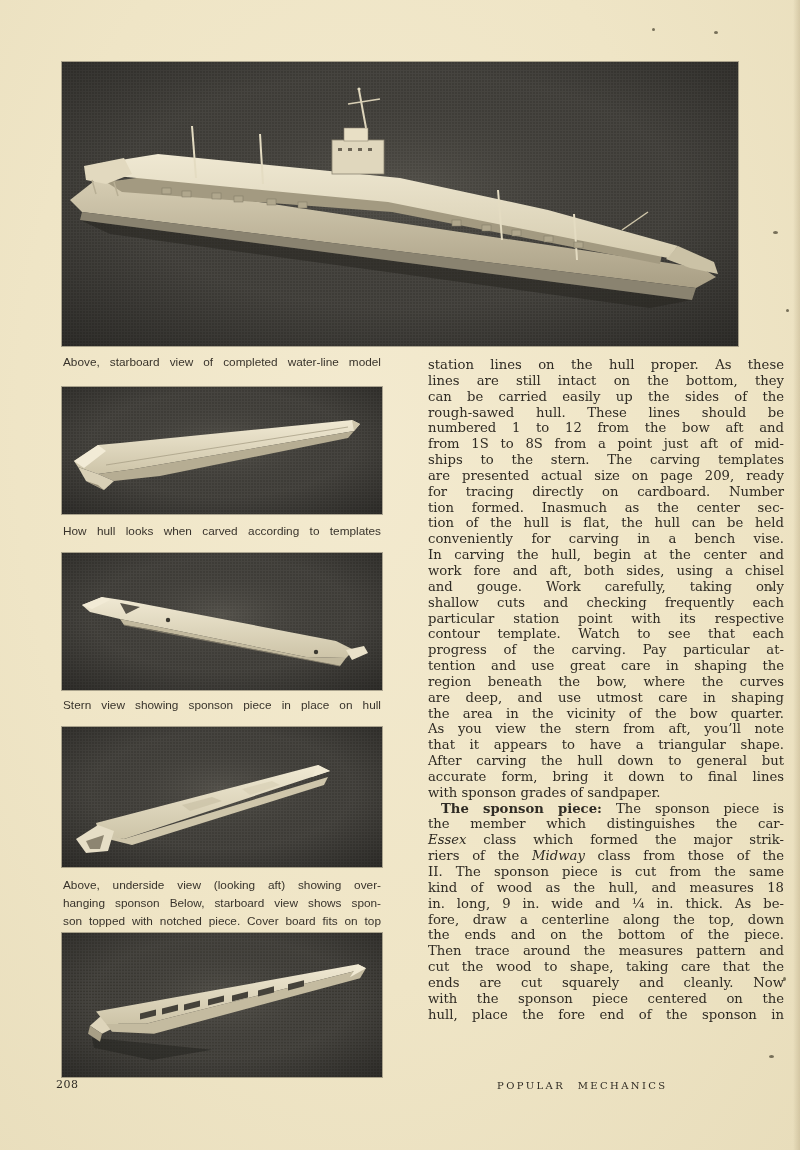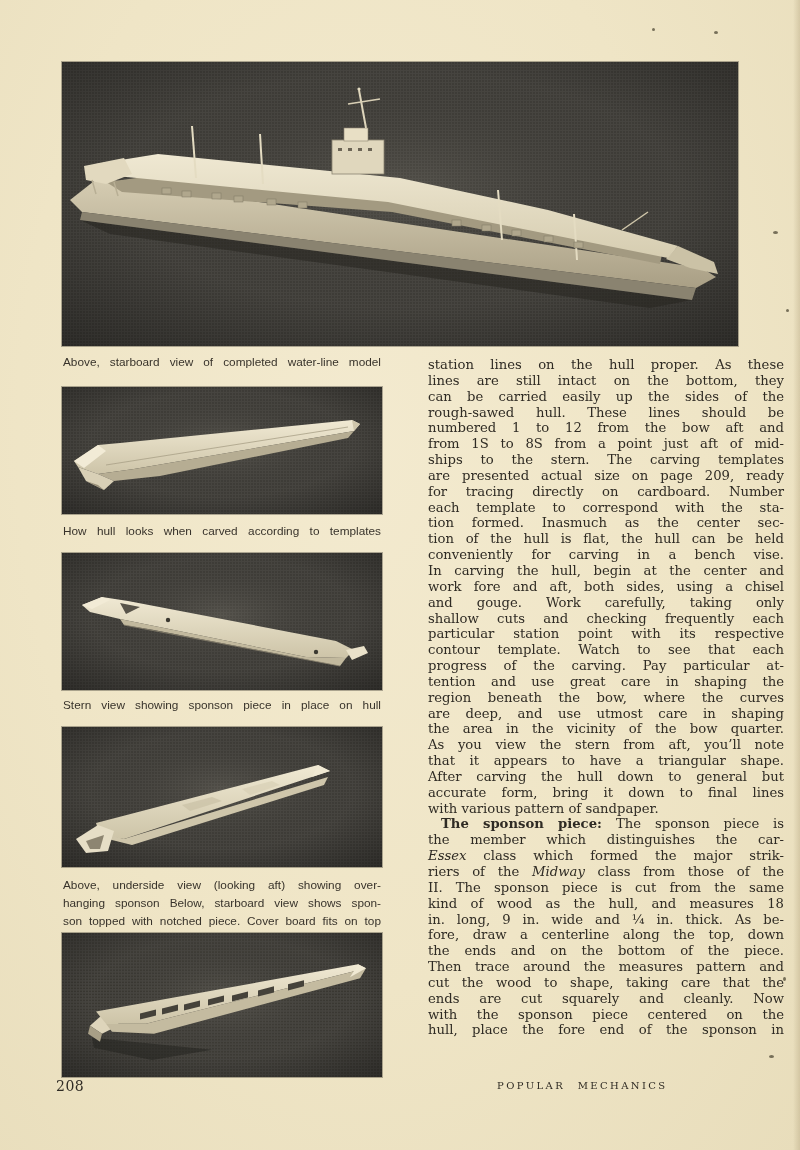--- a/index.html
+++ b/index.html
@@ -23,21 +23,21 @@
   .c1{top:355px;}  .c2{top:524px;}  .c3{top:698px;}
   .c4{top:876px;line-height:18px;}
   .c4 .cap-line{text-align:justify;text-align-last:justify;}
   .colText{position:absolute;left:398px;top:357px;width:356px;
     font-size:13.2px;line-height:15.85px;color:#2f2b24;margin-left:30px;}
   .bodyline{text-align:justify;text-align-last:justify;height:15.85px;overflow:visible;}
   .bodyline.lastline{text-align-last:left;}
   .bodyline.indent{text-indent:13px;}
   .it{font-style:italic;}
   .bd{font-weight:700;}
-  .pageNum{position:absolute;left:56px;top:1078px;font-size:14px;letter-spacing:.5px;}
+  .pageNum{position:absolute;left:56px;top:1078px;font-size:11px;letter-spacing:.5px;}
   .magTitle{position:absolute;left:497px;top:1080px;font-size:10px;letter-spacing:2.4px;word-spacing:7px;}
   .speck{position:absolute;background:#59523f;border-radius:50%;opacity:.8;}
 </style>
 </head>
 <body>
 
 <div class="page">
 
   <svg width="0" height="0" style="position:absolute" aria-hidden="true">
     <defs>
@@ -203,40 +203,39 @@
   <div class="colText" id="article-col">
       <div class="bodyline"><span>station lines on the hull proper. As these</span></div>
       <div class="bodyline"><span>lines are still intact on the bottom, they</span></div>
       <div class="bodyline"><span>can be carried easily up the sides of the</span></div>
       <div class="bodyline"><span>rough-sawed hull. These lines should be</span></div>
       <div class="bodyline"><span>numbered 1 to 12 from the bow aft and</span></div>
       <div class="bodyline"><span>from 1S to 8S from a point just aft of mid-</span></div>
       <div class="bodyline"><span>ships to the stern. The carving templates</span></div>
       <div class="bodyline"><span>are presented actual size on page 209, ready</span></div>
       <div class="bodyline"><span>for tracing directly on cardboard. Number</span></div>
-      <div class="bodyline"><span>each template to correspond with the sta-</span></div>
       <div class="bodyline"><span>tion formed. Inasmuch as the center sec-</span></div>
       <div class="bodyline"><span>tion of the hull is flat, the hull can be held</span></div>
       <div class="bodyline"><span>conveniently for carving in a bench vise.</span></div>
       <div class="bodyline"><span>In carving the hull, begin at the center and</span></div>
       <div class="bodyline"><span>work fore and aft, both sides, using a chisel</span></div>
       <div class="bodyline"><span>and gouge. Work carefully, taking only</span></div>
       <div class="bodyline"><span>shallow cuts and checking frequently each</span></div>
       <div class="bodyline"><span>particular station point with its respective</span></div>
       <div class="bodyline"><span>contour template. Watch to see that each</span></div>
       <div class="bodyline"><span>progress of the carving. Pay particular at-</span></div>
       <div class="bodyline"><span>tention and use great care in shaping the</span></div>
       <div class="bodyline"><span>region beneath the bow, where the curves</span></div>
       <div class="bodyline"><span>are deep, and use utmost care in shaping</span></div>
       <div class="bodyline"><span>the area in the vicinity of the bow quarter.</span></div>
       <div class="bodyline"><span>As you view the stern from aft, you’ll note</span></div>
       <div class="bodyline"><span>that it appears to have a triangular shape.</span></div>
       <div class="bodyline"><span>After carving the hull down to general but</span></div>
       <div class="bodyline"><span>accurate form, bring it down to final lines</span></div>
-      <div class="bodyline lastline"><span>with various pattern of sandpaper.</span></div>
+      <div class="bodyline lastline"><span>with sponson grades of sandpaper.</span></div>
       <div class="bodyline indent"><span class="bd">The sponson piece: </span><span>The sponson piece is</span></div>
       <div class="bodyline"><span>the member which distinguishes the car-</span></div>
       <div class="bodyline"><span class="it">Essex</span><span> class which formed the major strik-</span></div>
       <div class="bodyline"><span>riers of the </span><span class="it">Midway</span><span> class from those of the</span></div>
       <div class="bodyline"><span>II. The sponson piece is cut from the same</span></div>
       <div class="bodyline"><span>kind of wood as the hull, and measures 18</span></div>
       <div class="bodyline"><span>in. long, 9 in. wide and ¼ in. thick. As be-</span></div>
       <div class="bodyline"><span>fore, draw a centerline along the top, down</span></div>
       <div class="bodyline"><span>the ends and on the bottom of the piece.</span></div>
       <div class="bodyline"><span>Then trace around the measures pattern and</span></div>

